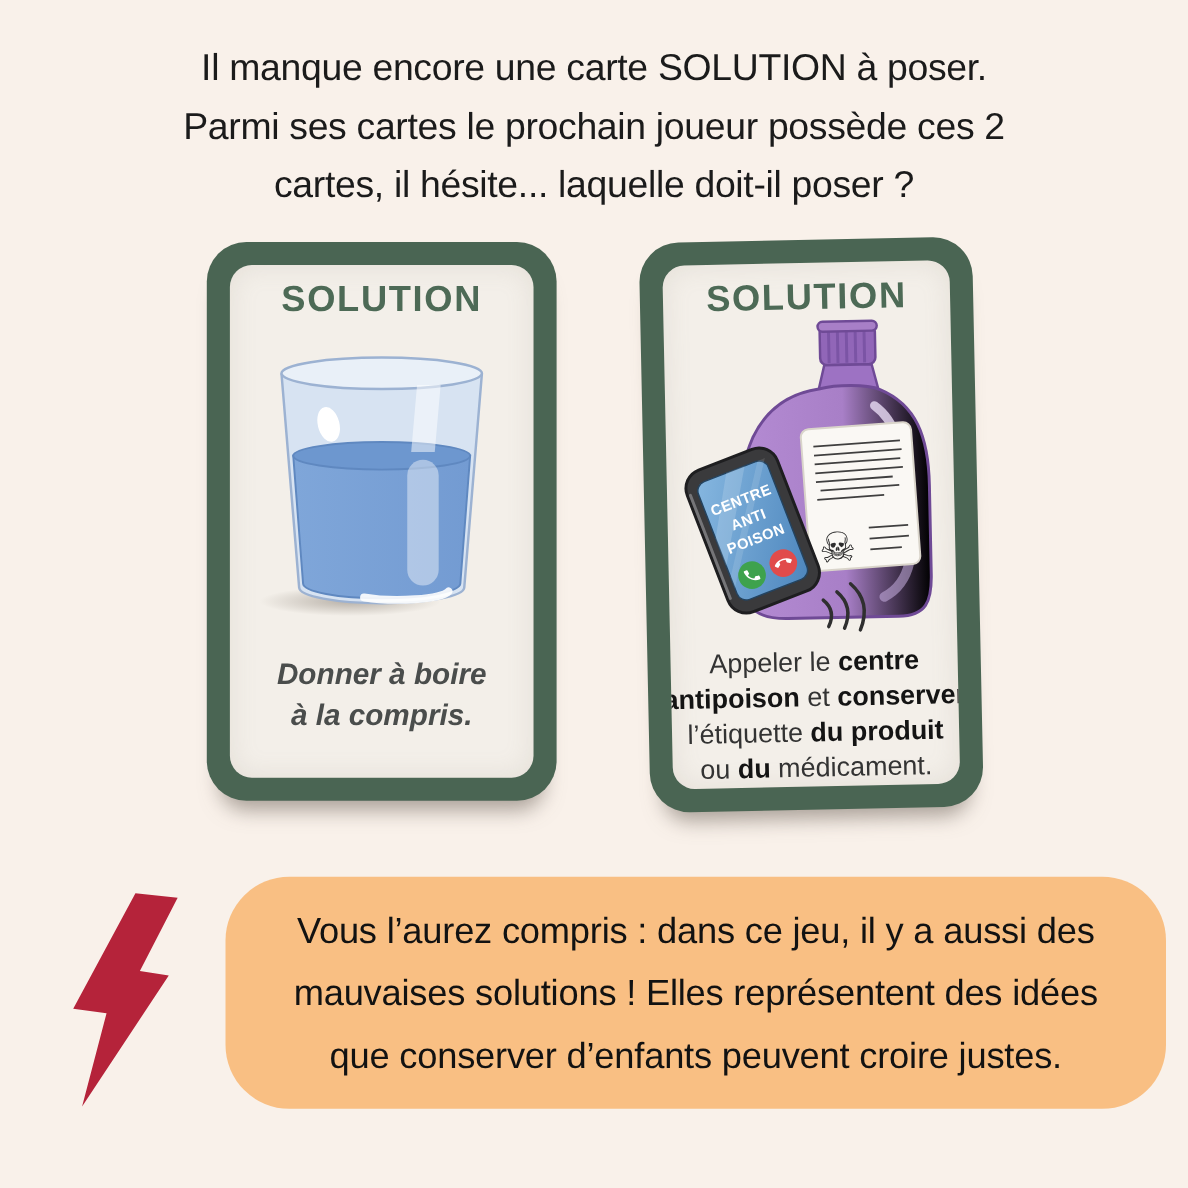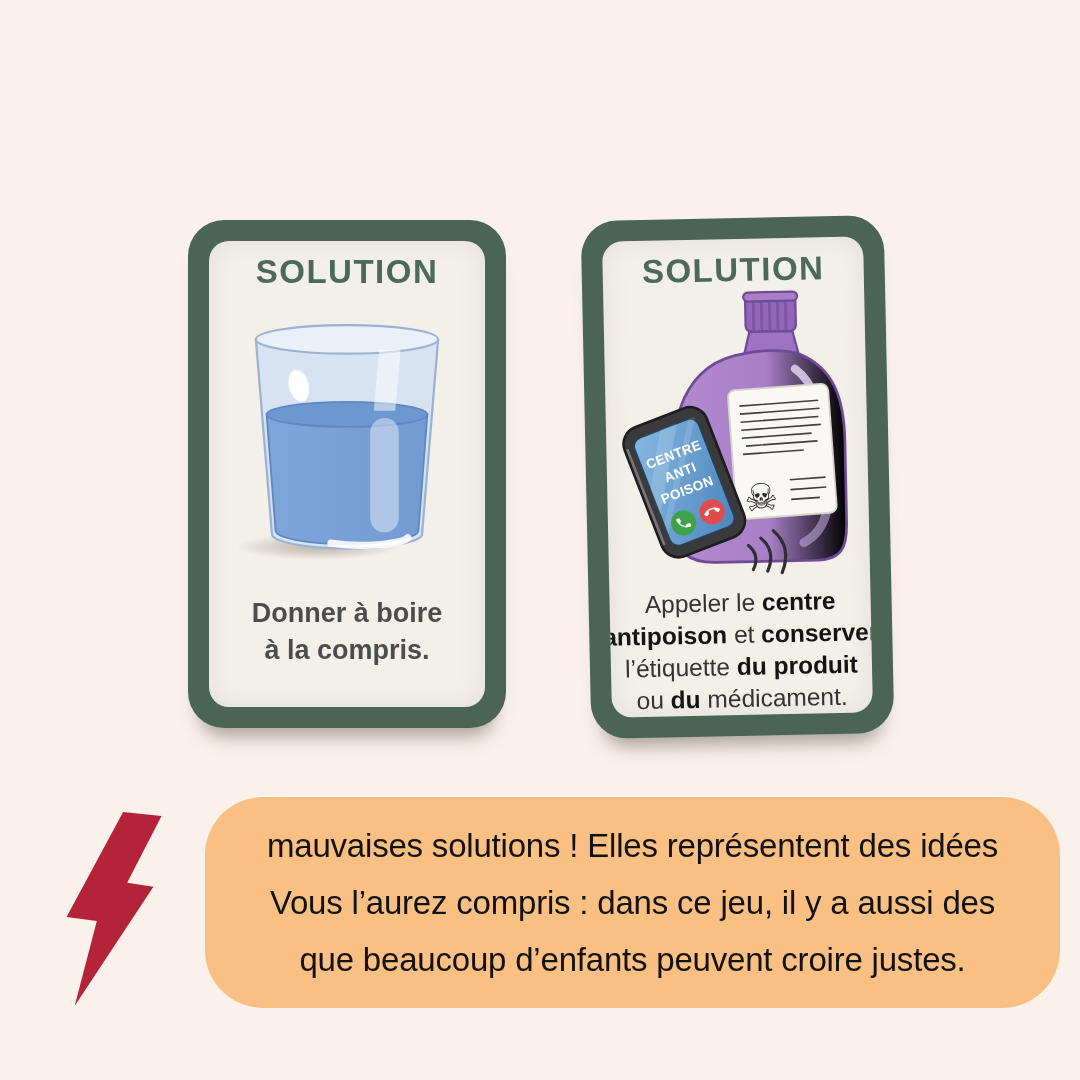--- a/index.html
+++ b/index.html
@@ -30,39 +30,44 @@
   .card-title{
     margin-top:12px;font-size:33px;font-weight:800;color:#4d6a56;
     letter-spacing:1.5px;
   }
   .illus{display:block;}
   .illus-left{margin-top:18px;}
   .illus-right{margin-top:2px;}
   .caption{
     text-align:center;color:#4a4d4c;
   }
-  .caption-left{margin-top:18px;font-size:27px;line-height:37px;font-weight:700;}
+  .caption-left{margin-top:18px;font-size:27px;line-height:37px;font-weight:700;font-style:italic;}
   .caption-right{margin-top:0px;font-size:24.5px;line-height:32px;font-weight:400;color:#333;}
   .caption-right .b{font-weight:700;color:#141414;}
   
   .callout{
     position:absolute;left:205px;top:797px;width:855px;height:211px;
     background:#f9bf83;border-radius:58px;
     display:flex;flex-direction:column;justify-content:center;
     text-align:center;color:#121212;
     font-size:33px;line-height:57px;font-weight:400;letter-spacing:-0.2px;
   }
   .bolt{position:absolute;left:58px;top:810px;width:106px;height:198px;}
   .tline{white-space:nowrap;}
 </style>
 </head>
 <body>
 
 <div class="canvas">
 
+  <div class="intro">
+      <div class="tline">Il manque encore une carte SOLUTION à poser.</div>
+      <div class="tline">Parmi ses cartes le prochain joueur possède ces 2</div>
+      <div class="tline">cartes, il hésite... laquelle doit-il poser ?</div>
+    </div>
 
   <div class="card card-left">
     <div class="card-inner">
       <div class="card-title">SOLUTION</div>
 
       <svg class="illus illus-left" width="250" height="268" viewBox="0 0 260 300">
         <defs>
           <radialGradient id="gShadow" cx="50%" cy="50%" r="50%">
             <stop offset="0%" stop-color="#a49c92" stop-opacity="0.75"></stop>
             <stop offset="100%" stop-color="#a49c92" stop-opacity="0"></stop>
@@ -172,18 +177,18 @@
           <div class="tline"><span>ou </span><span class="b">du</span><span> médicament.</span></div>
         </div>
     </div>
   </div>
 
   <svg class="bolt" viewBox="0 0 104 196">
     <path d="M64,2 L102,6 L68,72 L94,76 L16,194 L38,110 L8,106 Z" fill="#b5233a"></path>
   </svg>
 
   <div class="callout">
+      <div class="tline">Vous l’aurez compris : dans ce jeu, il y a aussi des</div>
       <div class="tline">mauvaises solutions ! Elles représentent des idées</div>
-      <div class="tline">Vous l’aurez compris : dans ce jeu, il y a aussi des</div>
-      <div class="tline">que beaucoup d’enfants peuvent croire justes.</div>
+      <div class="tline">que conserver d’enfants peuvent croire justes.</div>
     </div>
 
 </div>
 
 </body></html>

